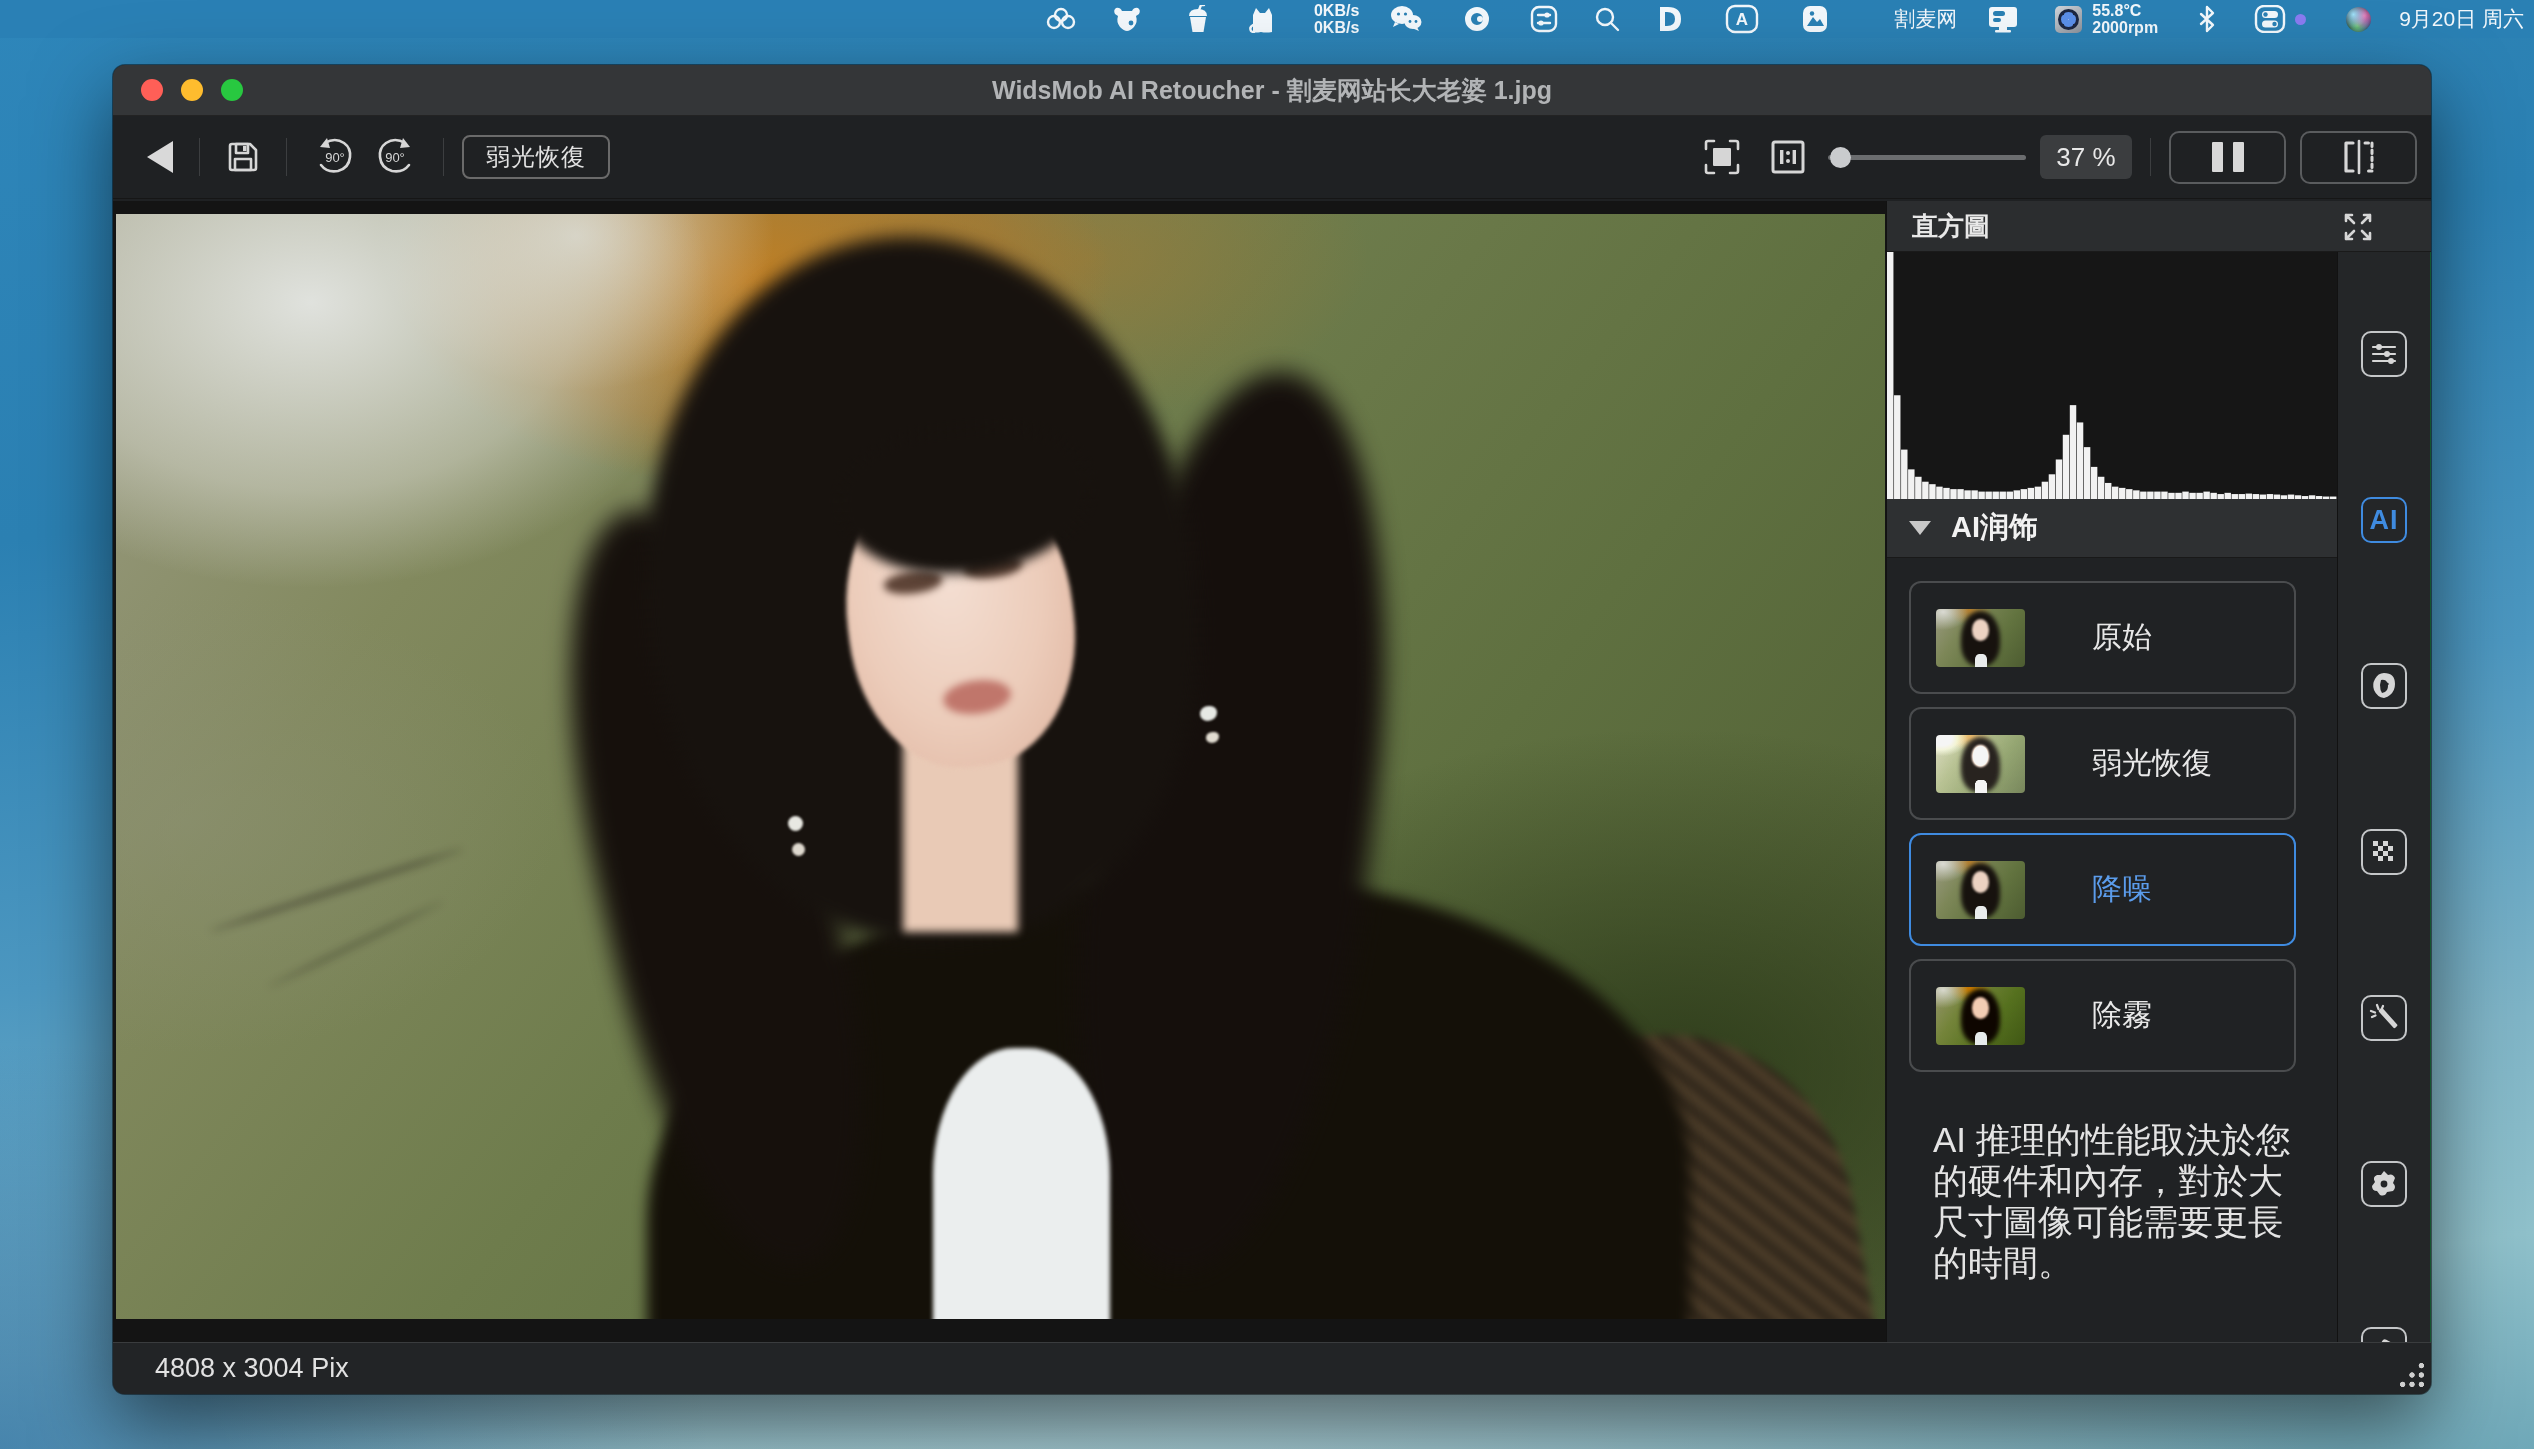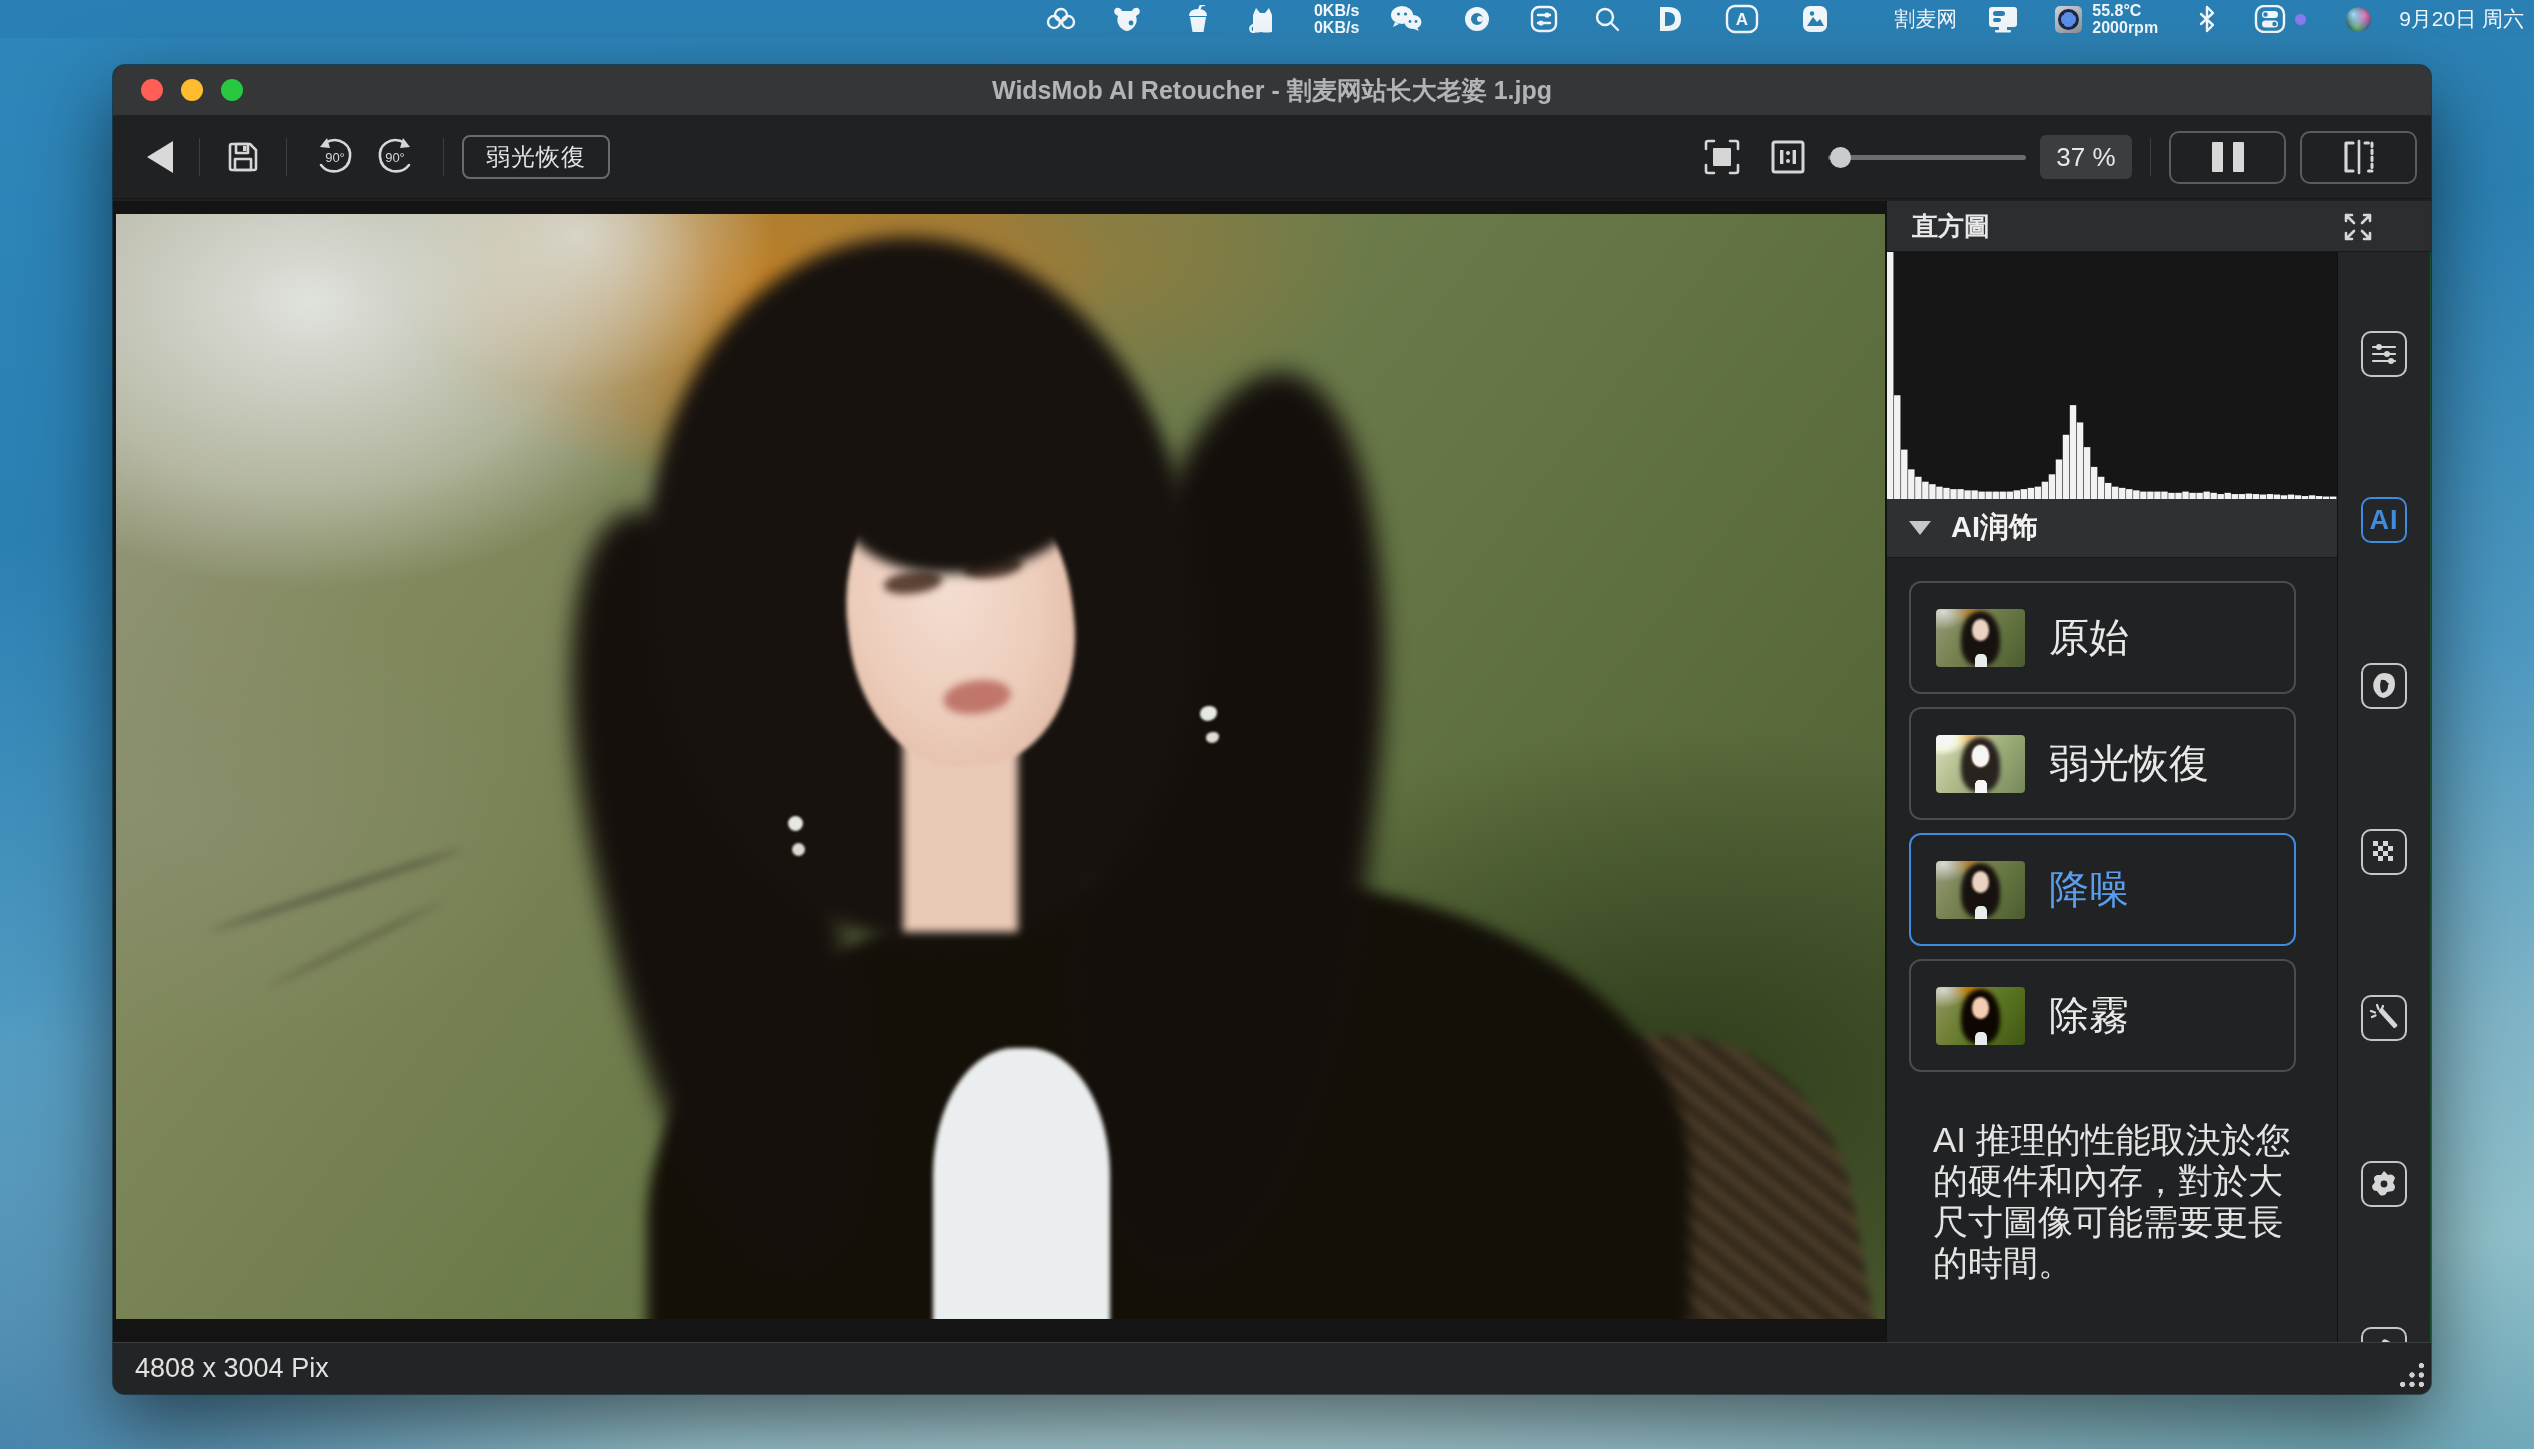--- a/index.html
+++ b/index.html
@@ -138,21 +138,21 @@
     gap:20px; padding-left:22px; flex:0 0 59px; border-bottom:1px solid #191919; }
   .ai-tri { width:0; height:0; border-left:11px solid transparent;
     border-right:11px solid transparent; border-top:14px solid #c8c8c8; }
   .ai-title { color:#f2f2f2; font-size:29px; font-weight:bold; }
   .cards { flex:1; padding:23px 0 0 22px; background:#202224; overflow:hidden; }
   .preset-card { width:387px; height:113px; border:2px solid #4a4c4e; border-radius:12px;
     display:flex; align-items:center; padding-left:25px; gap:24px; margin-bottom:13px;
     background:#202224; cursor:pointer; }
   .preset-card.selected { border-color:#3f8be0; }
   .preset-card.selected .preset-label { color:#5b9ceb; }
-  .preset-label { color:#e8e8e8; font-size:40px; }
+  .preset-label { color:#e8e8e8; font-size:30px;margin-left:43px; }
   .thumb { width:89px; height:58px; border-radius:4px; position:relative; overflow:hidden;
     background:
       radial-gradient(ellipse 40% 45% at 8% 5%, rgba(225,225,220,.9), transparent 70%),
       radial-gradient(ellipse 35% 35% at 38% 2%, rgba(195,125,35,.8), transparent 72%),
       linear-gradient(125deg,#9a9a80 0%,#7d8758 30%,#62733f 65%,#4d5c31 100%); }
   .thumb::before { content:""; position:absolute; left:28%; top:4%; width:44%; height:95%;
     background:#17120e; border-radius:50% 50% 40% 40%; filter:blur(2px); }
   .thumb::after { content:""; position:absolute; left:40%; top:18%; width:20%; height:38%;
     background:#ecd2c2; border-radius:50%; filter:blur(1px); }
   .thumb .th-collar { position:absolute; left:44%; bottom:0; width:13%; height:22%;
@@ -165,21 +165,21 @@
     display:flex; flex-direction:column; align-items:center; padding-top:79px; gap:120px; }
   .strip-btn { width:46px; height:46px; border:2.5px solid #c4c6c8; border-radius:10px;
     background:none; display:flex; align-items:center; justify-content:center; flex:0 0 46px; }
   .strip-btn.active { border-color:#3f8be0; }
   .strip-btn.active .ai-glyph { color:#3f8be0; }
   .ai-glyph { font-size:27px; font-weight:bold; color:#c4c6c8; letter-spacing:1px; }
 
   
   .statusbar { position:absolute; bottom:0; left:0; right:0; height:52px;
     background:#222426; border-top:1px solid #3a3c3e; display:flex; align-items:center;
-    padding-left:22px; }
+    padding-left:42px; }
   .status-text { color:#e2e2e2; font-size:27px; }
   .grip { position:absolute; right:6px; bottom:6px; width:26px; height:26px;
     background:
       radial-gradient(circle at 86% 14%, #cfcfcf 0 2.4px, transparent 3px),
       radial-gradient(circle at 86% 50%, #cfcfcf 0 2.4px, transparent 3px),
       radial-gradient(circle at 86% 86%, #cfcfcf 0 2.4px, transparent 3px),
       radial-gradient(circle at 50% 50%, #cfcfcf 0 2.4px, transparent 3px),
       radial-gradient(circle at 50% 86%, #cfcfcf 0 2.4px, transparent 3px),
       radial-gradient(circle at 14% 86%, #cfcfcf 0 2.4px, transparent 3px); }
 

